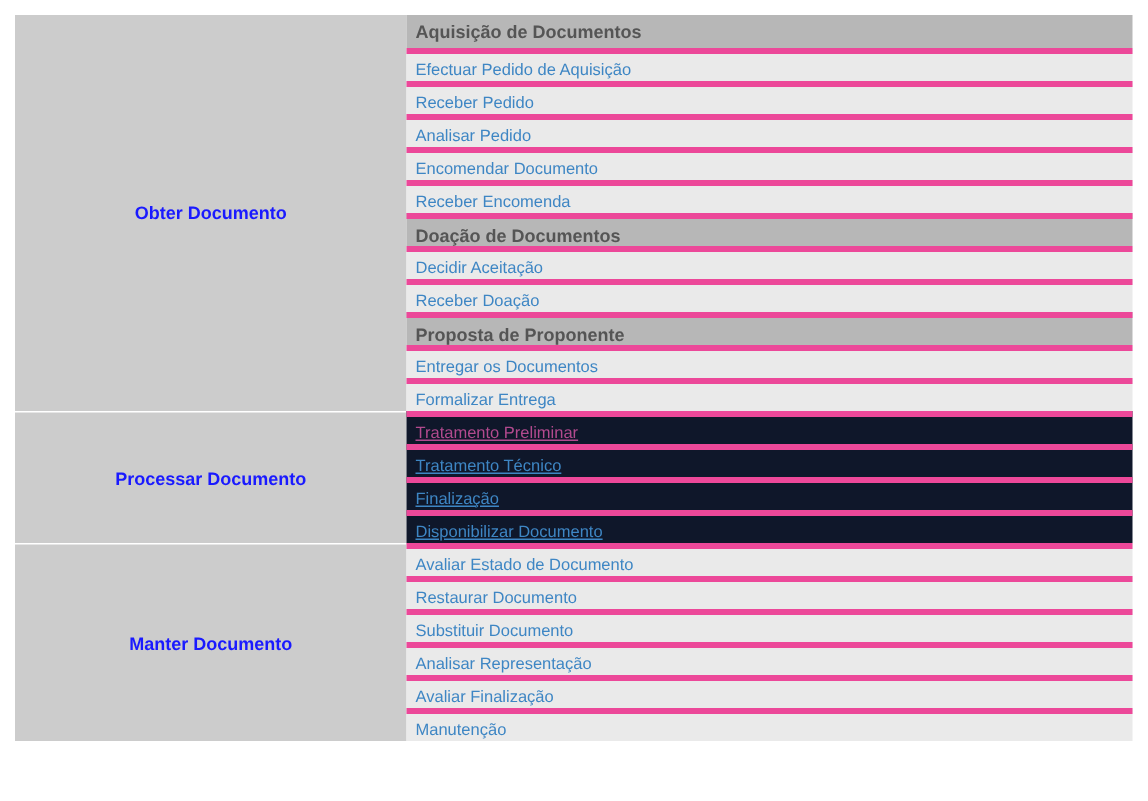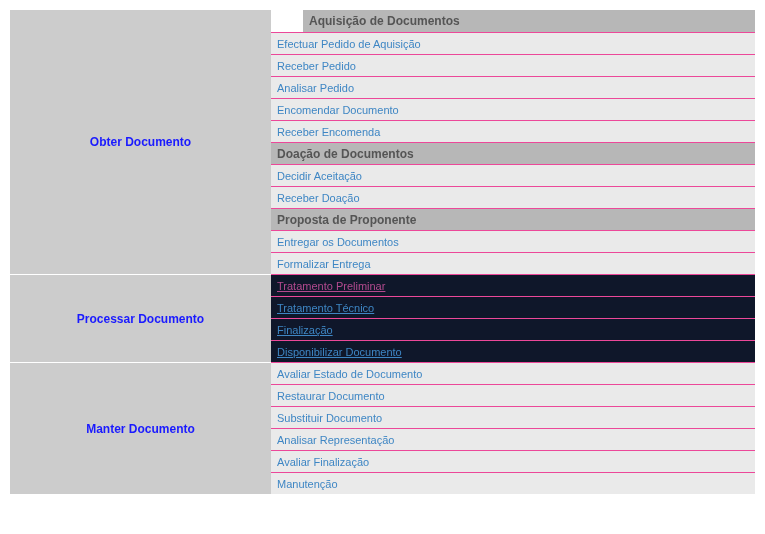--- a/index.html
+++ b/index.html
@@ -34,27 +34,26 @@
   }
   .right-col {
     flex: 1;
     display: flex;
     flex-direction: column;
   }
   .row {
     height: 22px;
     line-height: 22px;
     padding-left: 6px;
-    border-top: 1px solid #ec4899;
+    border-top: 4px solid #ec4899;
     box-sizing: border-box;
     white-space: nowrap;
   }
   .section:first-child .right-col .row:first-child {
     border-top: none;
-    margin-left: 32px;
   }
   .row-header {
     background: #b7b7b7;
     color: #555555;
     font-weight: bold;
     font-size: 12px;
   }
   .row-item {
     background: #eaeaea;
     color: #3e86c4;

